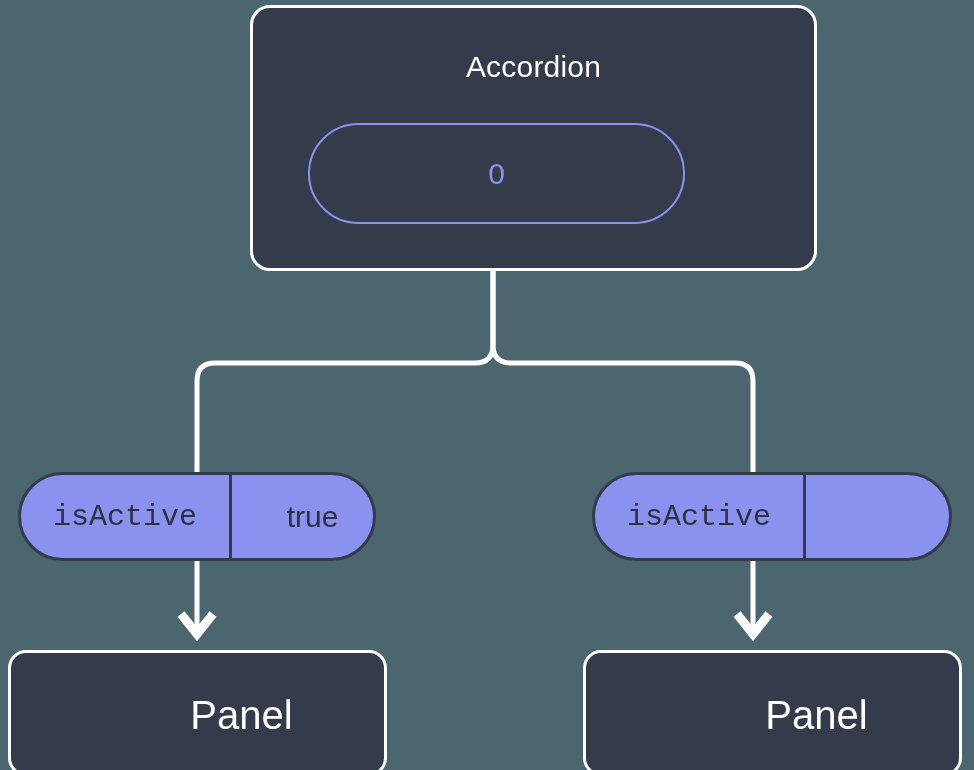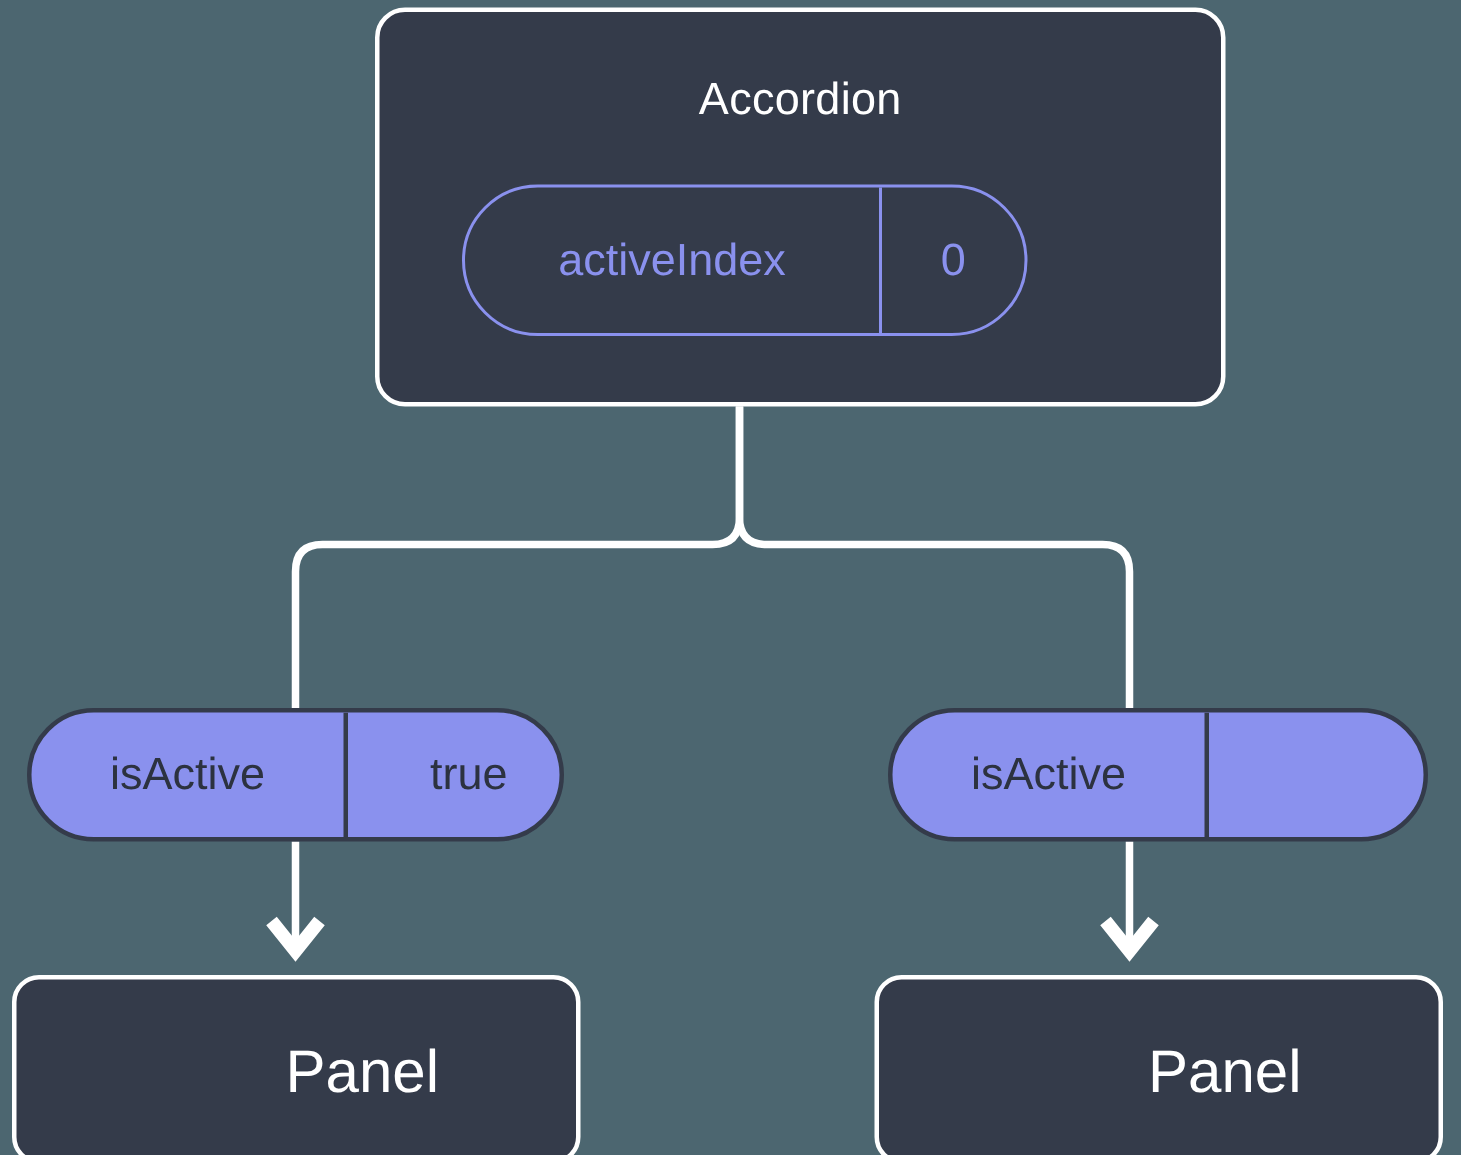--- a/index.html
+++ b/index.html
@@ -105,20 +105,21 @@
     overflow: hidden;
   }
   .prop-pill .pill-key {
     display: flex;
     align-items: center;
     justify-content: center;
     color: #2c3240;
     font-size: 30px;
     border-right: 3px solid #343b4a;
     box-sizing: border-box;
+    font-family: Liberation Mono, monospace;
   }
   .prop-pill .pill-val {
     flex: 1 1 auto;
     display: flex;
     align-items: center;
     justify-content: center;
     color: #2c3240;
     font-size: 30px;
     margin-left: 20px;
   }
@@ -173,21 +174,20 @@
     <path d="M181,614 L197,634 L213,614" stroke="#ffffff" stroke-width="9" fill="none" stroke-linecap="butt" stroke-linejoin="miter"></path>
 
     <path d="M753,561 L753,634" stroke="#ffffff" stroke-width="5" fill="none"></path>
     <path d="M737,614 L753,634 L769,614" stroke="#ffffff" stroke-width="9" fill="none" stroke-linecap="butt" stroke-linejoin="miter"></path>
   </svg>
 
   <div class="node-box" id="root-node">
     <div id="root-title">Accordion</div>
 
     <div id="root-prop">
-      <div class="prop-key">activeIndex</div>
       <div class="prop-val">0</div>
     </div>
   </div>
 
   <div class="prop-pill" id="pill-left">
     <div class="pill-key">isActive</div>
     <div class="pill-val">true</div>
   </div>
 
   <div class="prop-pill" id="pill-right">

